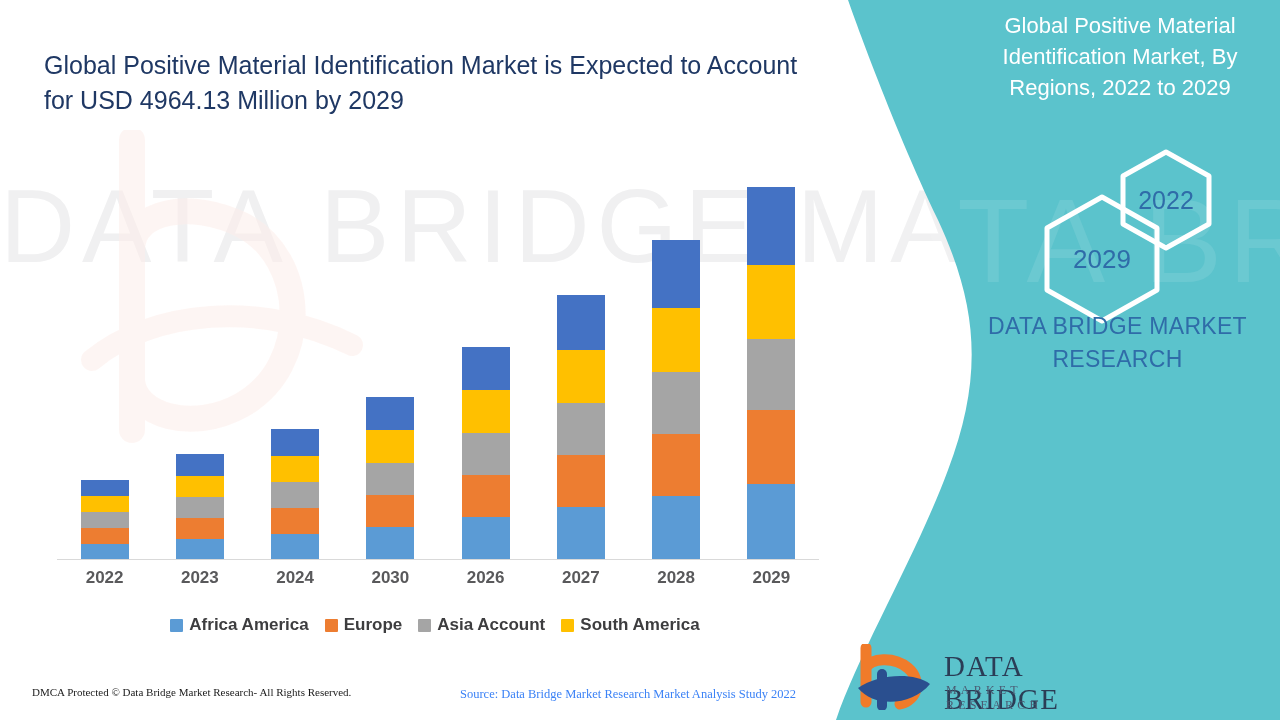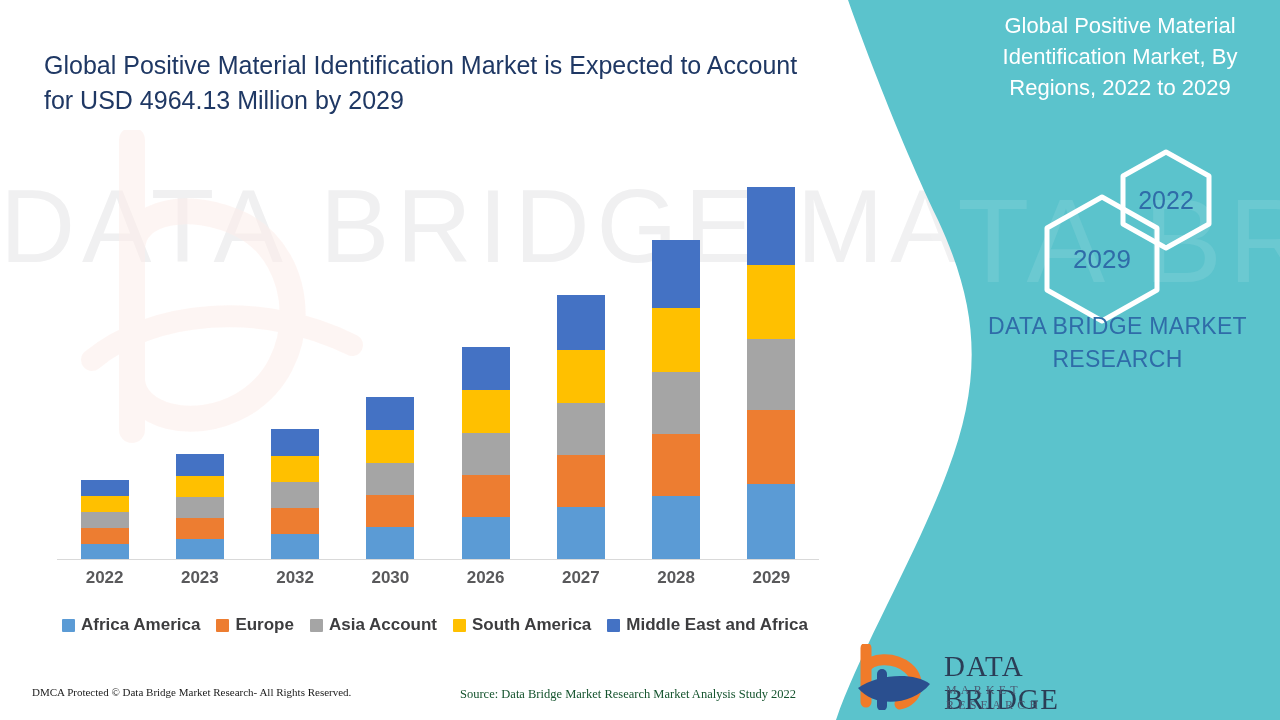--- a/index.html
+++ b/index.html
@@ -188,21 +188,21 @@
     position: absolute;
     left: 32px; top: 686px;
     color: #1a1a1a;
     font-family: "Liberation Serif", serif;
     font-size: 11px;
     z-index: 5;
   }
   .footer-right {
     position: absolute;
     left: 460px; top: 687px;
-    color: #14532d;
+    color: #3b82f6;
     font-family: "Liberation Serif", serif;
     font-size: 12.5px;
     z-index: 5;
   }
 </style>
 </head>
 <body>
 
 <div id="root">
 
@@ -273,21 +273,21 @@
           <div class="seg" style="height: 74px; background: rgb(237, 125, 49);"></div>
           <div class="seg" style="height: 76px; background: rgb(91, 155, 213);"></div>
         </div>
       </div>
   </div>
   <div class="axis-line"></div>
 
   <div class="xlabels" id="xlabels">
       <div class="xlabel">2022</div>
       <div class="xlabel">2023</div>
-      <div class="xlabel">2032</div>
+      <div class="xlabel">2024</div>
       <div class="xlabel">2030</div>
       <div class="xlabel">2026</div>
       <div class="xlabel">2027</div>
       <div class="xlabel">2028</div>
       <div class="xlabel">2029</div>
     </div>
 
   <div class="legend" id="legend">
       <div class="legend-item">
         <span class="legend-swatch" style="background: rgb(91, 155, 213);"></span>
@@ -297,24 +297,20 @@
         <span class="legend-swatch" style="background: rgb(237, 125, 49);"></span>
         <span class="legend-label">Europe</span>
       </div>
       <div class="legend-item">
         <span class="legend-swatch" style="background: rgb(165, 165, 165);"></span>
         <span class="legend-label">Asia Account</span>
       </div>
       <div class="legend-item">
         <span class="legend-swatch" style="background: rgb(255, 192, 0);"></span>
         <span class="legend-label">South America</span>
-      </div>
-      <div class="legend-item">
-        <span class="legend-swatch" style="background: rgb(68, 114, 196);"></span>
-        <span class="legend-label">Middle East and Africa</span>
       </div>
     </div>
 
   <div class="footer-left">DMCA Protected © Data Bridge Market Research- All Rights Reserved.</div>
   <div class="footer-right">Source: Data Bridge Market Research Market Analysis Study 2022</div>
 
   <div class="teal-panel">
     <svg width="450" height="720" viewBox="0 0 450 720" style="position:absolute;top:0;left:0;">
       <path d="M18 0 C18 0 60 120 108 220 C150 310 152 380 118 470 C86 556 30 650 6 720 L450 720 L450 0 Z" fill="#5bc3cc"></path>
     </svg>

